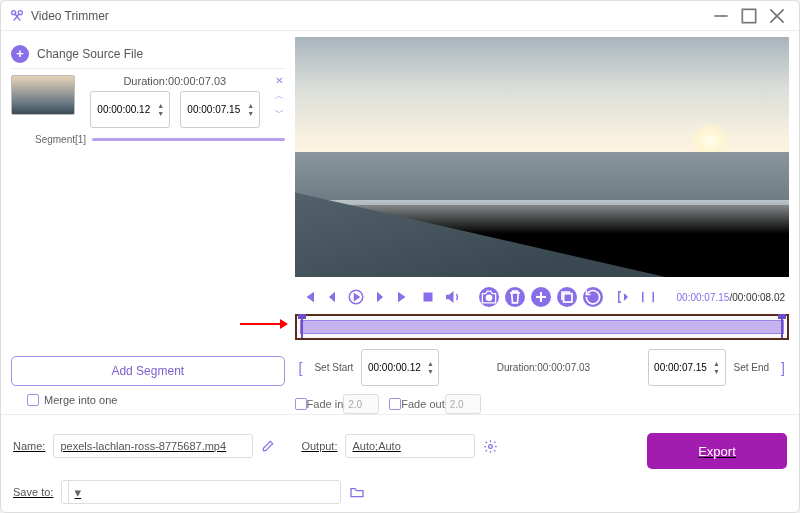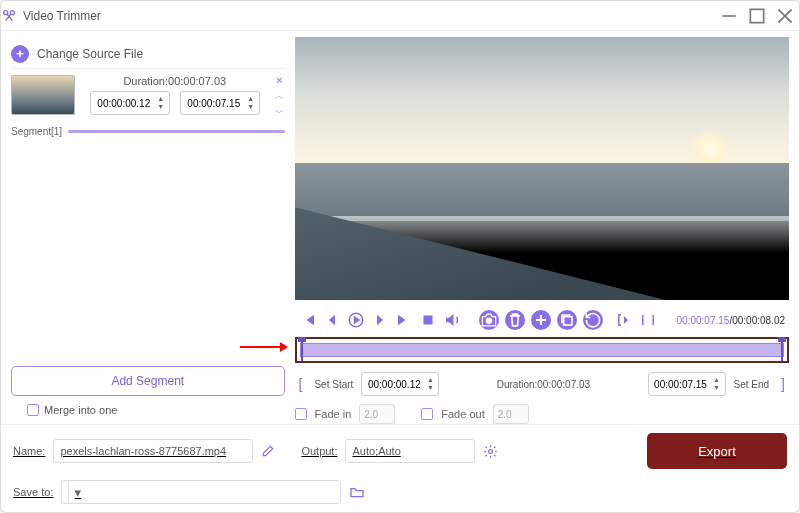--- a/index.html
+++ b/index.html
@@ -1,40 +1,40 @@
 <!DOCTYPE html>
 <html><head>
 <meta charset="utf-8">
 <style>
 * { box-sizing: border-box; margin: 0; padding: 0; font-family: "Segoe UI", Arial, sans-serif; }
 body { background: #f0f0f0; width: 800px; height: 513px; overflow: hidden; }
 .window { width: 800px; height: 513px; background: #fff; border: 1px solid #ddd; border-radius: 6px; display: flex; flex-direction: column; }
-.titlebar { height: 30px; display: flex; align-items: center; padding: 0 0; border-bottom: 1px solid #eee; }
+.titlebar { height: 30px; display: flex; align-items: center; padding: 0 8px; border-bottom: 1px solid #eee; }
 .titlebar .appicon { width: 16px; height: 16px; margin-right: 6px; }
 .titlebar .title { font-size: 12px; color: #555; flex: 1; }
 .winbtn { width: 28px; height: 20px; display: flex; align-items: center; justify-content: center; color: #777; cursor: pointer; }
 .content { flex: 1; display: flex; flex-direction: column; }
 .top { flex: 1; display: flex; }
 .left-pane { width: 300px; display: flex; flex-direction: column; padding: 8px 10px; }
 .changesrc { height: 30px; display: flex; align-items: center; border-bottom: 1px solid #eee; margin-bottom: 6px; }
 .plus-circle { width: 18px; height: 18px; border-radius: 50%; background: #8a6de9; display: flex; align-items: center; justify-content: center; color: #fff; font-size: 13px; font-weight: bold; margin-right: 8px; }
 .changesrc span.lbl { font-size: 12px; color: #555; }
 .segrow { display: flex; align-items: flex-start; gap: 6px; }
 .thumb { width: 64px; height: 40px; background: linear-gradient(to bottom, #e8d4b8 0%, #6b7a85 70%, #3a4a55 100%); border: 1px solid #bbb; border-radius: 2px; }
 .segctrl { flex: 1; }
 .dur-label { font-size: 11px; color: #555; text-align: center; margin-bottom: 4px; }
 .timeboxes { display: flex; gap: 10px; justify-content: center; }
-.timebox { display: flex; align-items: center; border: 1px solid #ccc; border-radius: 3px; padding: 0 3px; height: 24px; background: #fff; }
+.timebox { display: flex; align-items: center; border: 1px solid #ccc; border-radius: 3px; padding: 0 3px; height: 37px; background: #fff; }
 .timebox input { border: none; width: 60px; font-size: 10px; text-align: center; outline: none; }
 .stepper { display: flex; flex-direction: column; margin-left: 2px; }
 .stepper div { width: 10px; height: 8px; font-size: 7px; line-height: 7px; text-align: center; color: #666; cursor: pointer; }
 .segside { display: flex; flex-direction: column; gap: 3px; color: #9b82e8; font-size: 10px; align-items: center; }
 .segside div { cursor: pointer; }
 .segname-row { display: flex; align-items: center; gap: 6px; margin-top: 6px; }
-.segname { font-size: 10px; color: #666; }
+.segname { font-size: 10px; color: #666; margin-left: 24px; }
 .segbar { flex: 1; height: 3px; background: #b79ef0; border-radius: 2px; }
 .segbtns { display: flex; gap: 10px; margin-top: auto; margin-bottom: 8px; }
 .segbtn { flex: 1; height: 30px; border: 1px solid #a78be8; border-radius: 5px; background: #fff; color: #7a5ed0; font-size: 12px; cursor: pointer; display: flex; align-items: center; justify-content: center; }
 .merge-row { display: flex; align-items: center; font-size: 11px; color: #555; gap: 5px; margin-left: 16px; }
 .cb { width: 12px; height: 12px; border: 1px solid #a78be8; border-radius: 2px; display: inline-block; }
 .right-pane { flex: 1; display: flex; flex-direction: column; padding: 6px 10px 0 0; }
 .preview { flex: 1; background: #000; overflow: hidden; position: relative; margin-bottom: 6px; max-height: 272px; }
 .sky { position: absolute; top:0; left:0; right:0; height: 50%; background: linear-gradient(to bottom, #a8b4bc 0%, #d8dcd8 40%, #f5efe0 80%, #fff5e0 100%); }
 .sun { position: absolute; top: 35%; right: 12%; width: 40px; height: 40px; background: radial-gradient(circle, #fffef0 0%, #fff5d0 40%, rgba(255,245,208,0) 70%); border-radius: 50%; }
 .sea { position: absolute; top:48%; left:0; right:0; bottom:30%; background: linear-gradient(to bottom, #8a969c 0%, #6b7a82 100%); }
@@ -55,31 +55,31 @@
 .trimtrack { flex: 1; height: 14px; background: #c4b3ee; border: 1px solid #9b82e8; position: relative; }
 .handle { position: absolute; top: -3px; width: 2px; height: 20px; background: #6a4ec7; }
 .handle::after { content:''; position:absolute; top:-4px; left:-3px; width:8px; height:5px; background:#6a4ec7; }
 .handle.left { left: 0; }
 .handle.right { right: 0; }
 .trimctrl { display: flex; align-items: center; gap: 4px; margin-top: 6px; font-size: 10px; color: #555; }
 .bracket { font-size: 14px; color: #8a6de9; padding: 0 4px; }
 .trimctrl .lab { padding: 0 4px; }
 .trimctrl .dur-mid { flex: 1; text-align: center; }
 .timebox.sm input { width: 58px; }
-.faderow { display: flex; align-items: center; gap: 8px; margin-top: 8px; font-size: 11px; color: #666; }
+.faderow { display: flex; align-items: center; gap: 0; margin-top: 8px; font-size: 11px; color: #666; }
 .fade-input { width: 36px; height: 20px; border: 1px solid #ddd; border-radius: 3px; padding: 0 4px; font-size: 10px; color: #aaa; background: #fafafa; }
 .bottom { border-top: 1px solid #eee; padding: 8px 12px; display: flex; flex-direction: column; gap: 11px; text-decoration: underline; }
 .brow { display: flex; align-items: center; gap: 8px; font-size: 11px; color: #555; }
 .textfield { border: 1px solid #ddd; border-radius: 3px; height: 24px; padding: 0 6px; font-size: 11px; background: #fff; display: flex; align-items: center; }
 .textfield.name { width: 200px; }
 .textfield.output { width: 130px; }
 .textfield.path { width: 280px; }
 .edit-icon, .gear-icon, .folder-icon, .dd-icon { color: #8a6de9; cursor: pointer; font-size: 13px; display:flex; align-items:center; justify-content:center; }
 .dd-icon { width: 18px; border-left: 1px solid #ddd; height: 100%; color:#666; }
-.export-btn { margin-left: auto; width: 140px; height: 36px; background: #7f1d1d; color: #fff; border: none; border-radius: 5px; font-size: 13px; cursor: pointer; }
+.export-btn { margin-left: auto; width: 140px; height: 36px; background: #a21caf; color: #fff; border: none; border-radius: 5px; font-size: 13px; cursor: pointer; margin-top: 10px; }
 svg { width: 100%; height: 100%; }
 </style>
 </head>
 <body>
 
 <div class="window">
   <div class="titlebar">
     <div class="appicon">
       <svg viewBox="0 0 24 24" fill="none" stroke="#8a6de9" stroke-width="2">
           <circle cx="7" cy="7" r="3"></circle>

